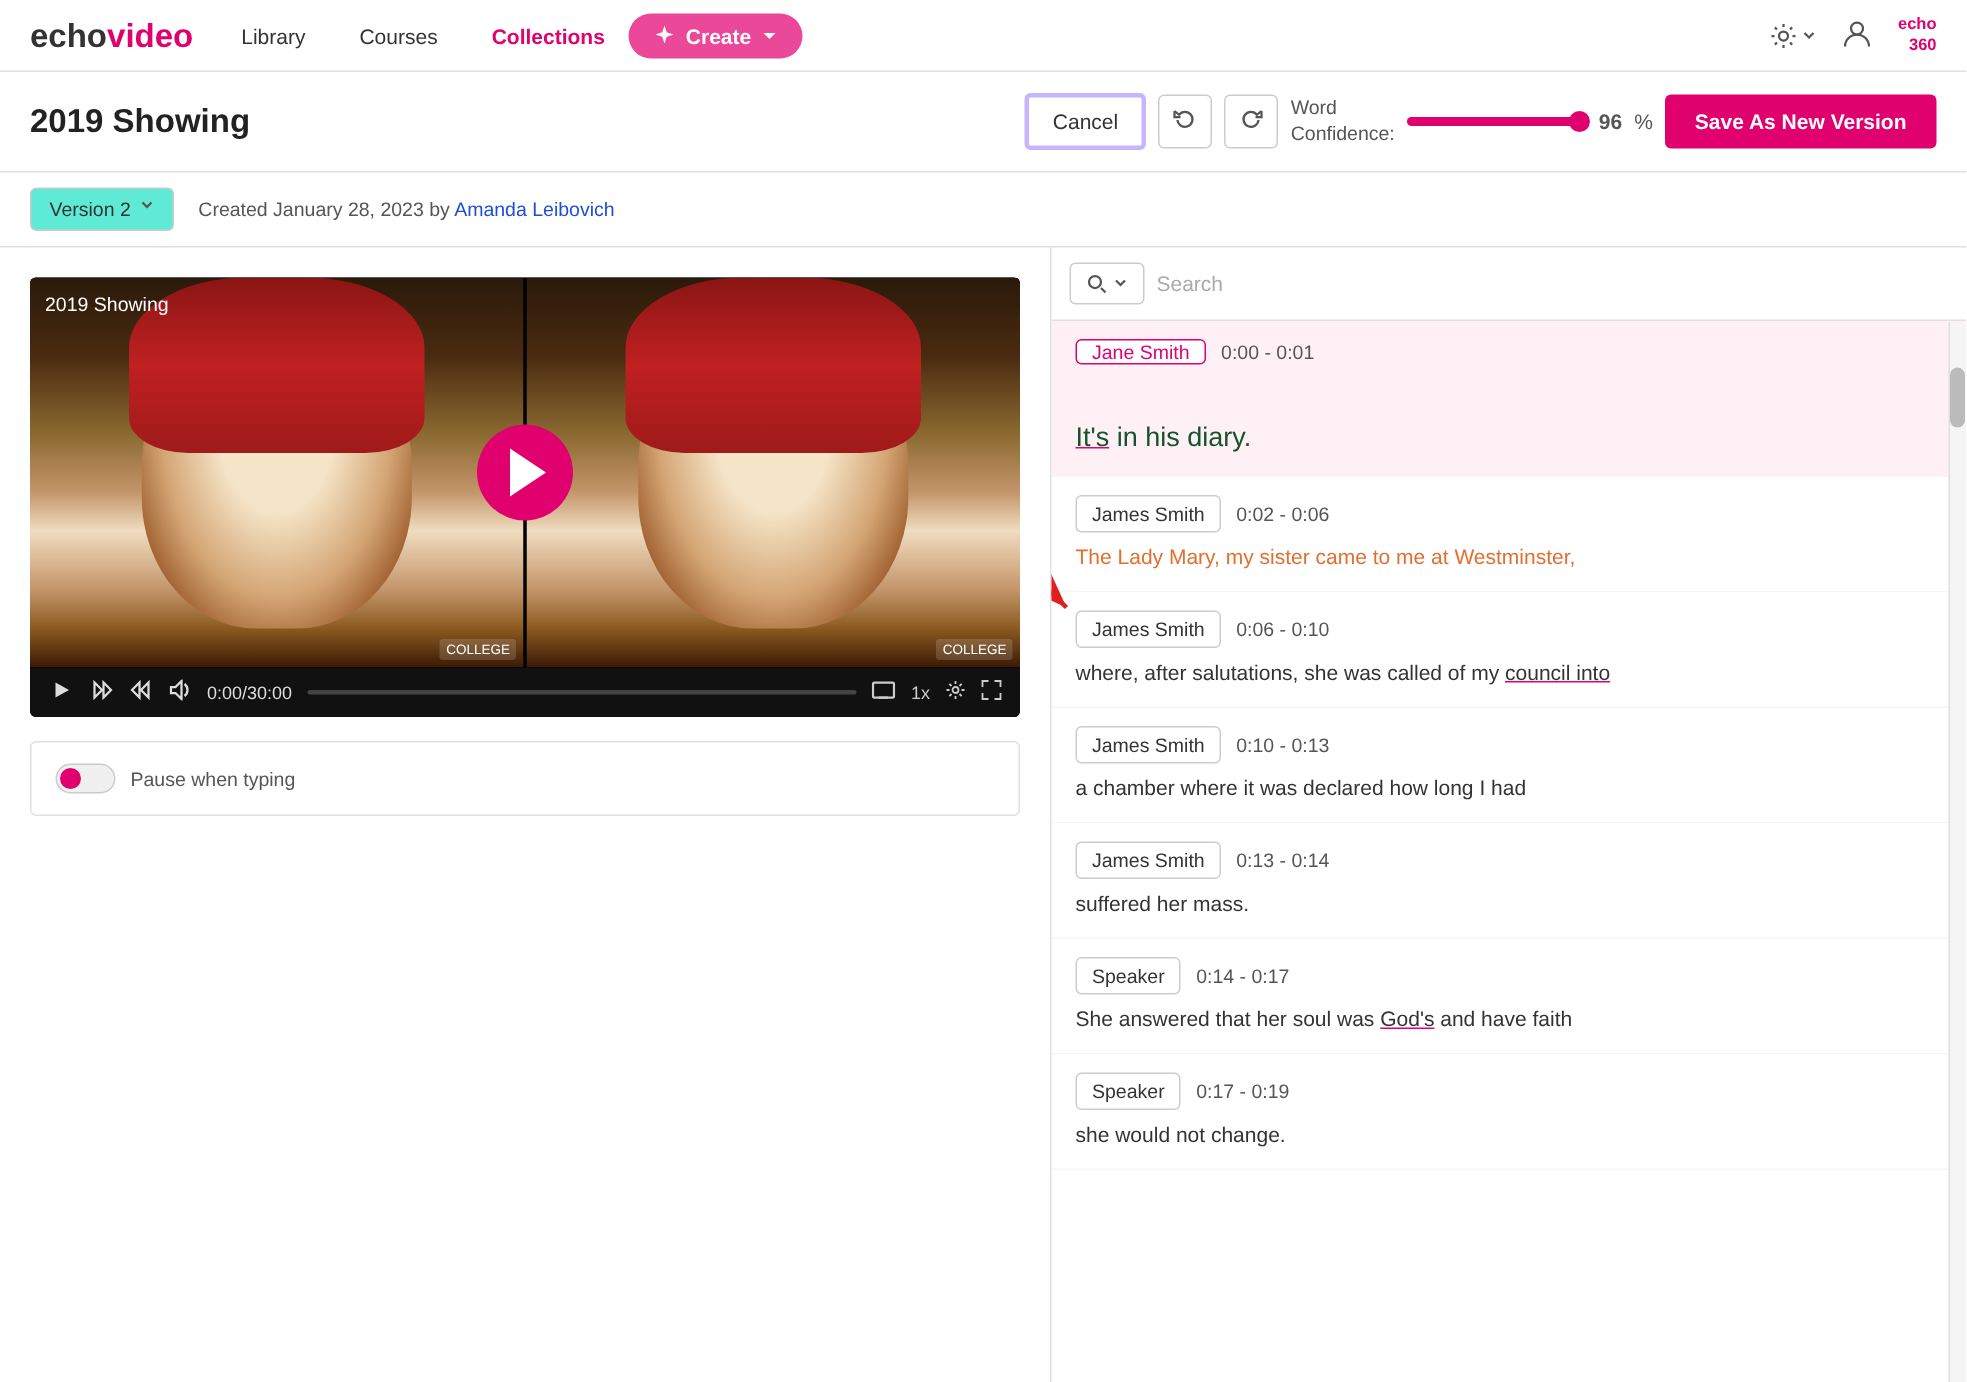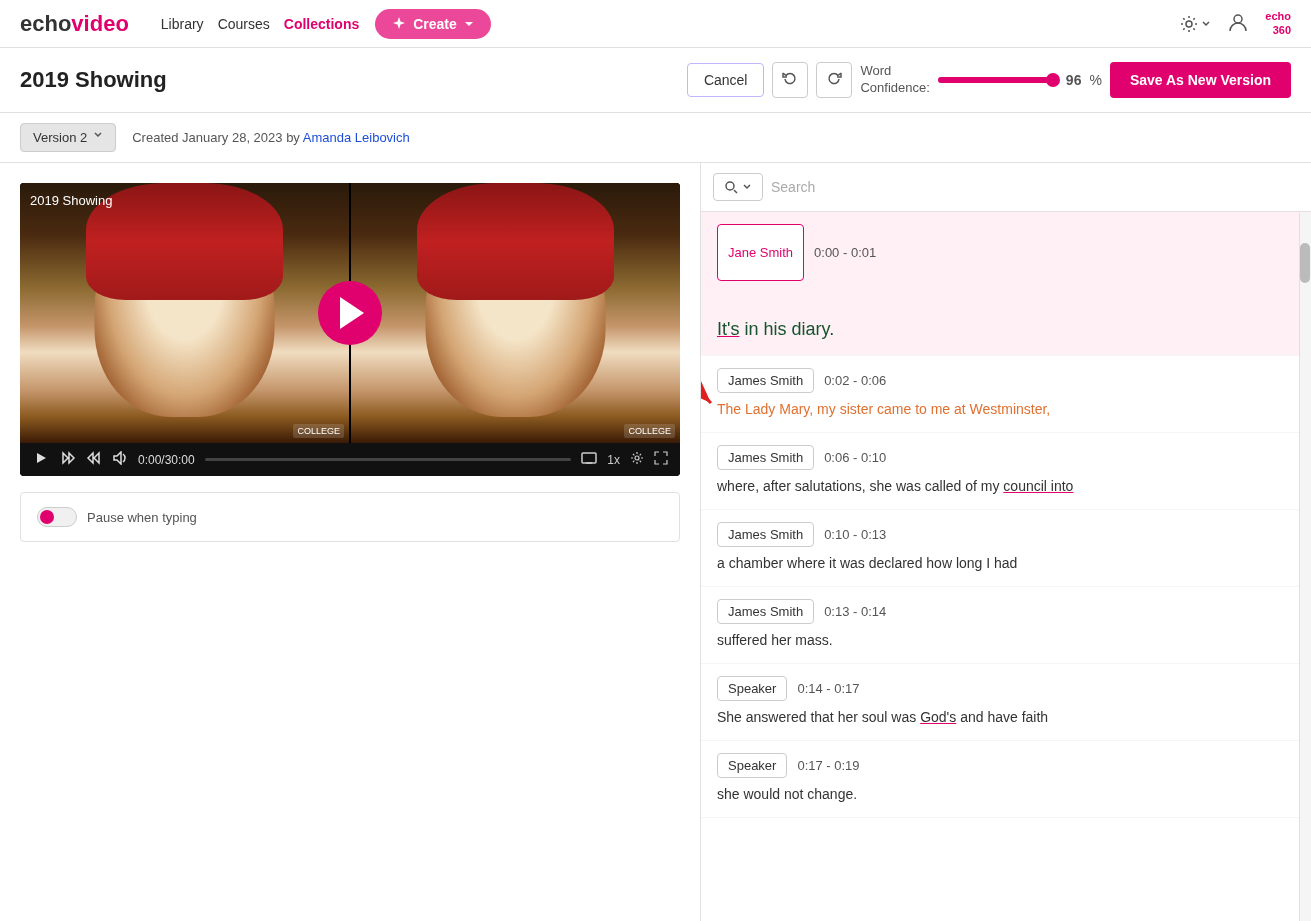--- a/index.html
+++ b/index.html
@@ -7,21 +7,21 @@
     input::placeholder { color: #aaa; }
   </style>
 </head>
 <body>
 
 <nav style="display:flex;align-items:center;padding:0 20px;height:48px;border-bottom:1px solid #e0e0e0;background:#fff;">
   <div style="display:flex;align-items:center;margin-right:32px;cursor:pointer;">
     <span style="font-size:22px;font-weight:700;color:#333;">echo</span>
     <span style="font-size:22px;font-weight:700;color:#e0006e;">video</span>
   </div>
-  <div style="display:flex;gap:14px;align-items:flex-end;">
+  <div style="display:flex;gap:36px;align-items:flex-end;">
     <a href="#" style="text-decoration:none;color:#333;font-size:14px;">Library</a>
     <a href="#" style="text-decoration:none;color:#333;font-size:14px;">Courses</a>
     <a href="#" style="text-decoration:none;color:#e0006e;font-size:14px;font-weight:600;">Collections</a>
   </div>
   <button style="display:flex;align-items:center;gap:6px;background:#ec4899;color:#fff;border:none;border-radius:20px;padding:7px 16px;font-size:14px;font-weight:600;cursor:pointer;margin-left:16px;">
     <svg width="16" height="16" viewBox="0 0 16 16" fill="white">
         <path d="M8 1l1.5 4.5L14 7l-4.5 1.5L8 13l-1.5-4.5L2 7l4.5-1.5z"></path>
       </svg>
     <span>Create</span>
     <svg width="12" height="12" viewBox="0 0 12 12" fill="white">
@@ -44,21 +44,21 @@
           <path d="M3 20c0-4.4 3.6-8 8-8s8 3.6 8 8"></path>
         </svg>
     </div>
     <div style="color:#e0006e;font-weight:700;font-size:11px;line-height:1.2;text-align:right;">echo<br>360</div>
   </div>
 </nav>
 
 <div style="display:flex;align-items:center;padding:14px 20px;border-bottom:1px solid #e0e0e0;gap:12px;">
   <h1 style="font-size:22px;font-weight:600;color:#222;flex:1;">2019 Showing</h1>
   <div style="display:flex;align-items:center;gap:8px;">
-    <button style="padding:8px 16px;border:1px solid #c4b5fd;border-radius:4px;background:#fff;color:#333;cursor:pointer;font-size:14px;">Cancel</button>
+    <button style="padding:8px 16px;border:3px solid #c4b5fd;border-radius:4px;background:#fff;color:#333;cursor:pointer;font-size:14px;">Cancel</button>
     <button style="width:36px;height:36px;border:1px solid #ccc;border-radius:4px;background:#fff;cursor:pointer;display:flex;align-items:center;justify-content:center;color:#555;font-size:16px;">
       <svg width="16" height="16" viewBox="0 0 16 16" fill="none" stroke="#555" stroke-width="1.5">
           <path d="M3 7a5 5 0 1 0 1-3.5L1 1"></path>
           <path d="M1 1v4h4"></path>
         </svg>
     </button>
     <button style="width:36px;height:36px;border:1px solid #ccc;border-radius:4px;background:#fff;cursor:pointer;display:flex;align-items:center;justify-content:center;color:#555;font-size:16px;">
       <svg width="16" height="16" viewBox="0 0 16 16" fill="none" stroke="#555" stroke-width="1.5">
           <path d="M13 7a5 5 0 1 1-1-3.5L15 1"></path>
           <path d="M15 1v4h-4"></path>
@@ -72,21 +72,21 @@
         <div style="width:14px;height:14px;background:#e0006e;border-radius:50%;position:absolute;right:-2px;top:-4px;"></div>
       </div>
       <span style="font-size:14px;font-weight:600;">96</span>
       <span style="font-size:14px;">%</span>
     </div>
     <button style="padding:10px 20px;background:#e0006e;color:#fff;border:none;border-radius:4px;cursor:pointer;font-size:14px;font-weight:600;">Save As New Version</button>
   </div>
 </div>
 
 <div style="display:flex;align-items:center;padding:10px 20px;border-bottom:1px solid #e0e0e0;gap:16px;">
-  <div style="display:flex;align-items:flex-start;gap:6px;padding:6px 12px;border:1px solid #ccc;border-radius:4px;cursor:pointer;font-size:13px;background:#e5e5e5;">
+  <div style="display:flex;align-items:flex-start;gap:6px;padding:6px 12px;border:1px solid #ccc;border-radius:4px;cursor:pointer;font-size:13px;background:#5eead4;">
     <span>Version 2</span>
     <svg width="10" height="10" viewBox="0 0 10 10" fill="none" stroke="#555" stroke-width="1.5">
         <path d="M2 3l3 3 3-3"></path>
       </svg>
   </div>
   <span style="font-size:13px;color:#555;">
     <span>Created January 28, 2023 by </span><a href="#" style="color:#1d4ed8;text-decoration:none;">Amanda Leibovich</a>
   </span>
 </div>
 
@@ -202,21 +202,21 @@
             <path d="M2 3l3 3 3-3"></path>
           </svg>
       </button>
       <input type="text" style="flex: 1 1 0%; border: none; outline: none; font-size: 14px; color: rgb(51, 51, 51);" placeholder="Search">
     </div>
 
     <div style="flex:1;overflow-y:auto;padding:0;position:relative;">
 
       <div style="padding:12px 16px;border-bottom:1px solid #f5f5f5;background:#fff0f5;">
         <div style="display:flex;align-items:center;gap:10px;margin-bottom:6px;">
-          <button style="padding:20px 10px;border:1px solid #e0006e;border-radius:4px;font-size:13px;color:#e0006e;background:#fff;cursor:pointer;">Jane Smith</button>
+          <button style="padding:0 10px;border:1px solid #e0006e;border-radius:4px;font-size:13px;color:#e0006e;background:#fff;cursor:pointer;">Jane Smith</button>
           <span style="font-size:13px;color:#555;">0:00 - 0:01</span>
         </div>
         <div style="font-size:18px;color:#14532d;line-height:1.5;cursor:text;margin-top:35px;">
           <span style="text-decoration:underline;text-decoration-color:#e0006e;">It's</span>
           <span> in his diary.</span>
         </div>
       </div>
 
       <div style="padding:12px 16px;border-bottom:1px solid #f5f5f5;background:#fff;">
         <div style="display:flex;align-items:center;gap:10px;margin-bottom:6px;">

